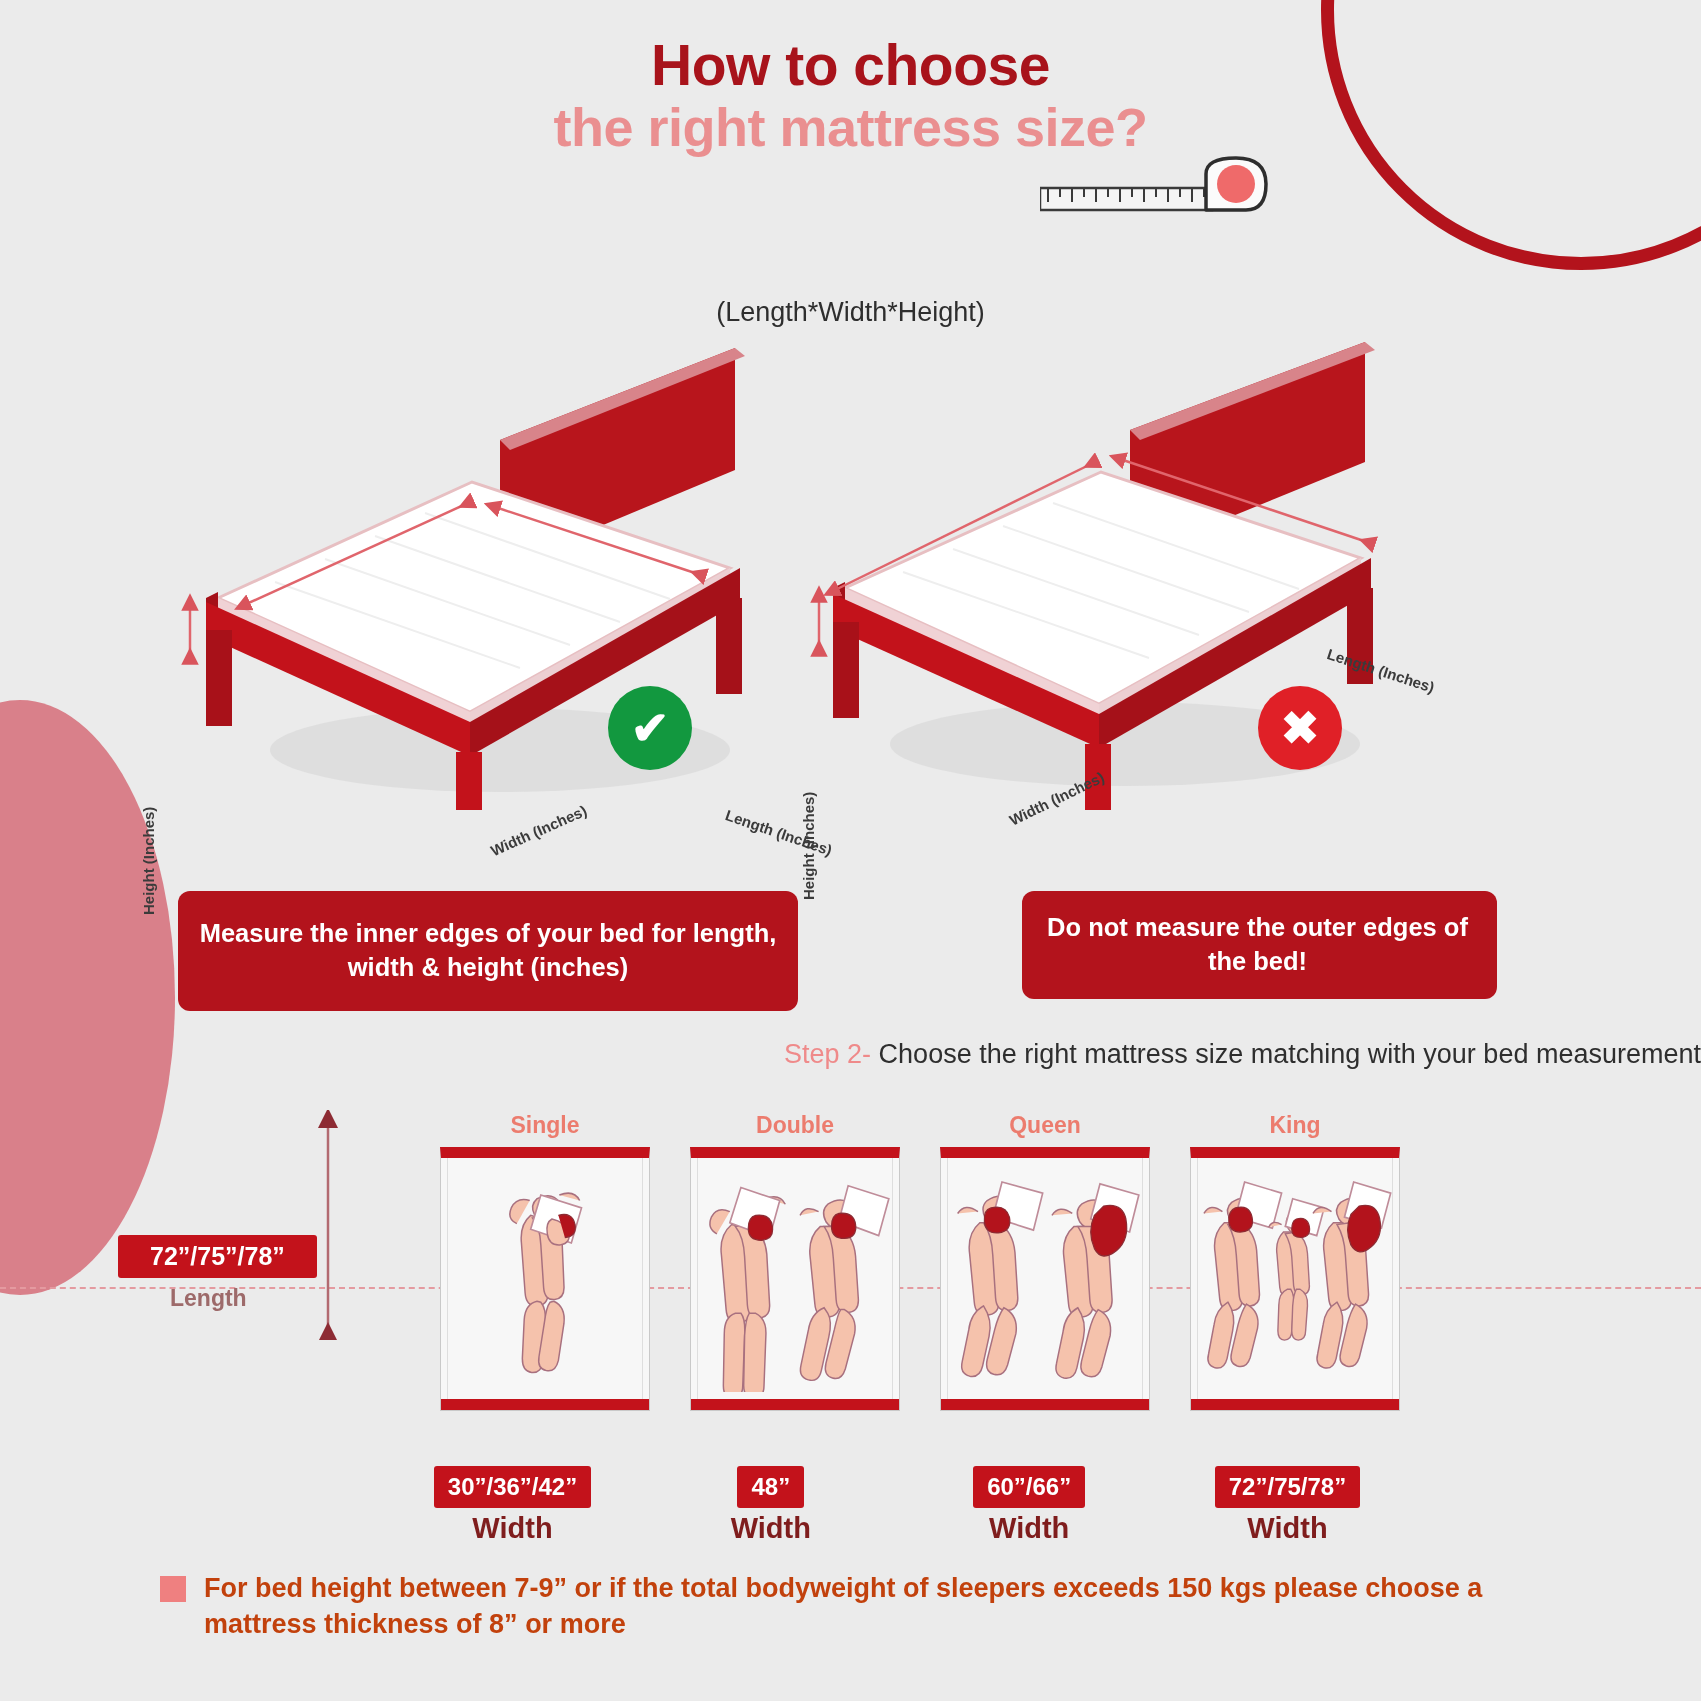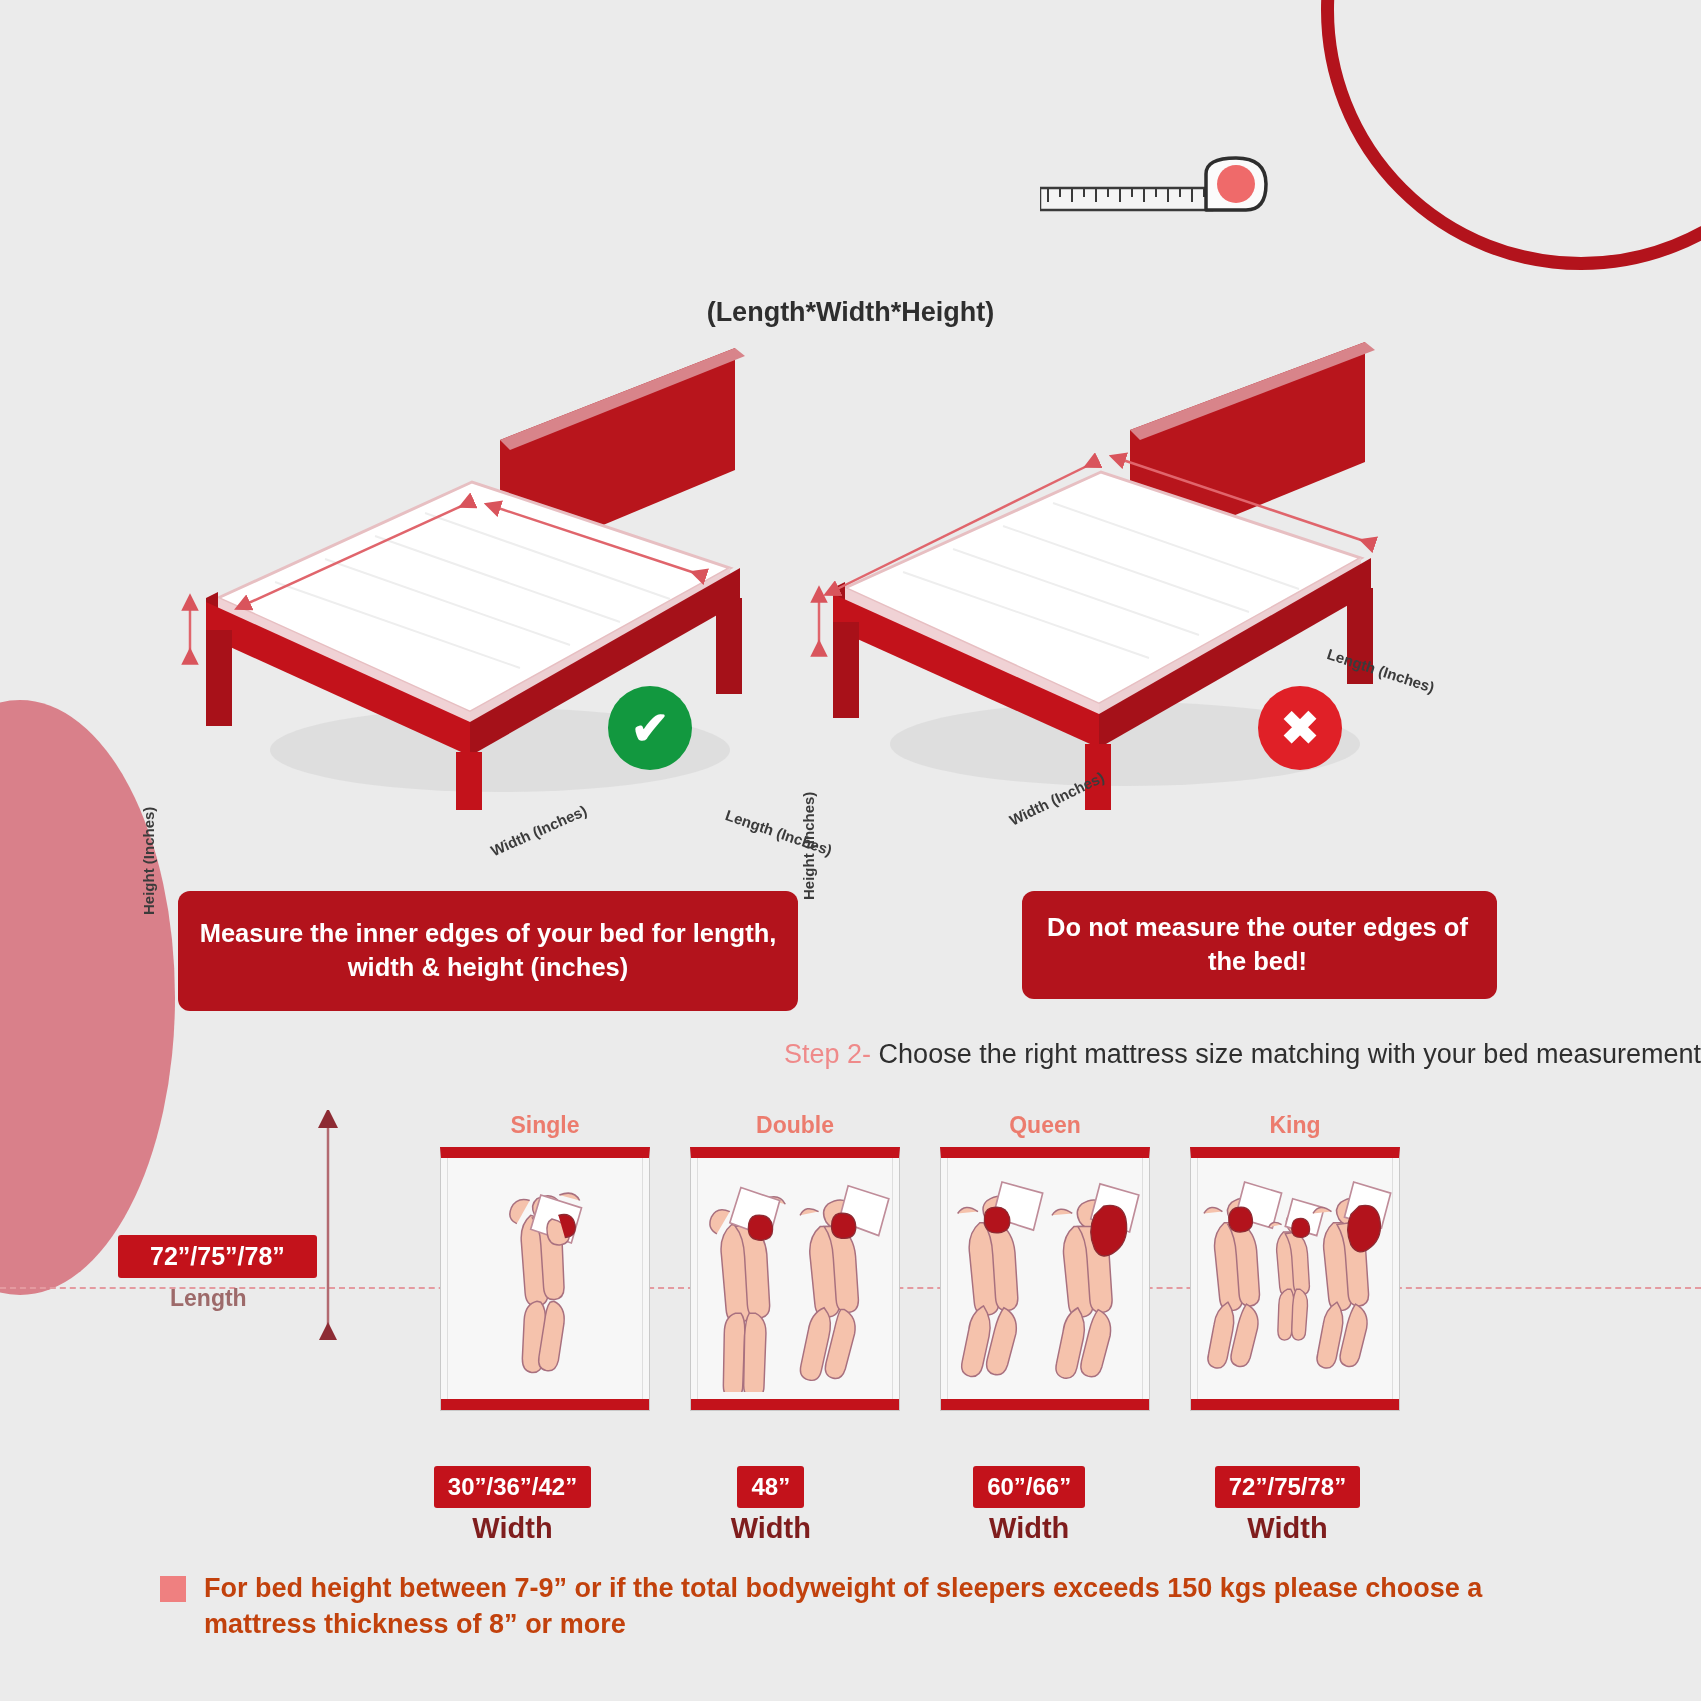--- a/index.html
+++ b/index.html
@@ -56,21 +56,21 @@
   }
 
   
   .step1-line1 {
     position: absolute; top: 258px; left: 0; right: 0;
     text-align: center; font-size: 27px; font-weight: bold;
     color: #2e2e2e; letter-spacing: 0.1px;
   }
   .step1-line2 {
     position: absolute; top: 297px; left: 0; right: 0;
-    text-align: center; font-size: 27px; font-weight: bold;
+    text-align: center; font-size: 27px; font-weight: normal;
     color: #2e2e2e;
   }
   .step-tag { color: #ef8a8a; }
 
   
   .bed-area { position: absolute; top: 320px; left: 0; width: 1701px; height: 490px; }
 
   .dim-label {
     position: absolute; font-size: 15px; font-weight: bold;
     color: #3b3b3b; white-space: nowrap;
@@ -187,20 +187,24 @@
 </style>
 </head>
 <body>
 
 <div id="root">
 
   <div class="deco-arc"></div>
   <div class="deco-circle-left"></div>
   <div class="dashed-line"></div>
 
+  <div class="title-wrap">
+    <div class="title-1">How to choose</div>
+    <div class="title-2">the right mattress size?</div>
+  </div>
 
   <div class="tape">
     <svg width="250" height="72" viewBox="0 0 250 72">
       <rect x="0" y="36" width="172" height="22" fill="#f4f4f4" stroke="#3a3a3a" stroke-width="2.5"></rect>
       <g stroke="#3a3a3a" stroke-width="2">
         <line x1="8" y1="36" x2="8" y2="50"></line>
           <line x1="20" y1="36" x2="20" y2="45"></line>
         <line x1="32" y1="36" x2="32" y2="50"></line>
           <line x1="44" y1="36" x2="44" y2="45"></line>
         <line x1="56" y1="36" x2="56" y2="50"></line>

